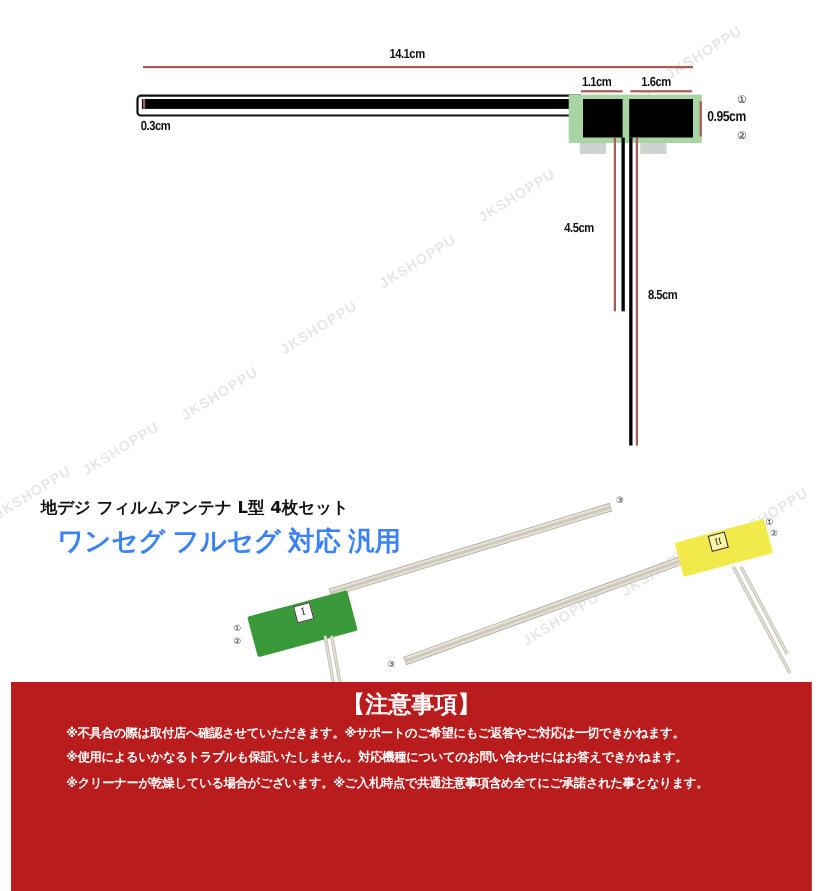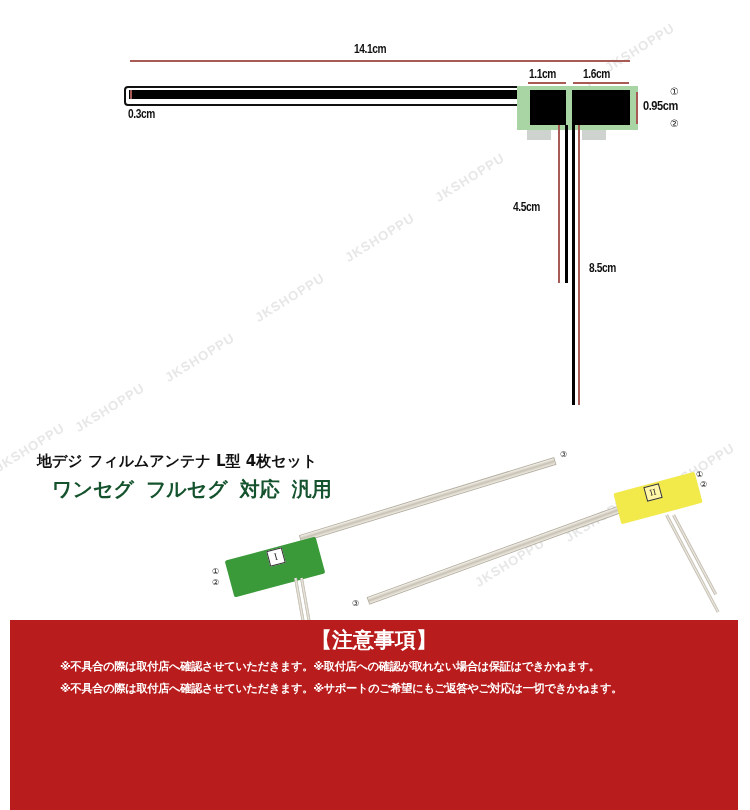--- a/index.html
+++ b/index.html
@@ -36,22 +36,22 @@
     font-size: 10px;
     color: #222;
   }
   .title1 {
     position: absolute; left: 37px; top: 452px;
     font-family: "DejaVu Sans", sans-serif;
     font-size: 15px; color: #111; font-weight: bold;
   }
   .title2 {
     position: absolute; left: 52px; top: 476px;
-    font-family: Liberation Mono, monospace;
-    font-size: 20px; color: #14532d; font-weight: bold;
+    font-family: Liberation Sans, sans-serif;
+    font-size: 24px; color: #3b82f6; font-weight: bold;
   }
   .notice {
     position: absolute; left: 10px; top: 620px; width: 728px; height: 200px;
     background: #b91c1c;
   }
   .notice-title {
     text-align: center; color: #fff;
     font-family: "DejaVu Sans", sans-serif;
     font-weight: bold; font-size: 21px;
     margin-top: 6px; height: 30px;
@@ -148,15 +148,16 @@
   <div class="abs" style="left:645px;top:485px;width:14px;height:13px;background:#fff6a8;border:1px solid #333;font-size:8px;text-align:center;line-height:13px;color:#222;font-family:'DejaVu Serif',serif;transform:rotate(-15deg);">II</div>
   <div class="photo-wire" style="left:665px;top:515px;height:110px;transform:rotate(-28deg);"></div>
   <div class="photo-wire" style="left:672px;top:515px;height:90px;transform:rotate(-28deg);"></div>
   <div class="circle-num" style="left:696px;top:470px;font-size:8px;">①</div>
   <div class="circle-num" style="left:700px;top:480px;font-size:8px;">②</div>
   <div class="circle-num" style="left:352px;top:599px;font-size:8px;">③</div>
 </div>
 
 <div class="notice">
   <div class="notice-title">【注意事項】</div>
-  <div class="notice-line">※不具合の際は取付店へ確認させていただきます。※取付店への確認が取れない場合は保証はできかねます。</div>
   <div class="notice-line">※不具合の際は取付店へ確認させていただきます。※サポートのご希望にもご返答やご対応は一切できかねます。</div>
+  <div class="notice-line">※使用によるいかなるトラブルも保証いたしません。対応機種についてのお問い合わせにはお答えできかねます。</div>
+  <div class="notice-line">※クリーナーが乾燥している場合がございます。※ご入札時点で共通注意事項含め全てにご承諾された事となります。</div>
 </div>
 
 </body></html>

